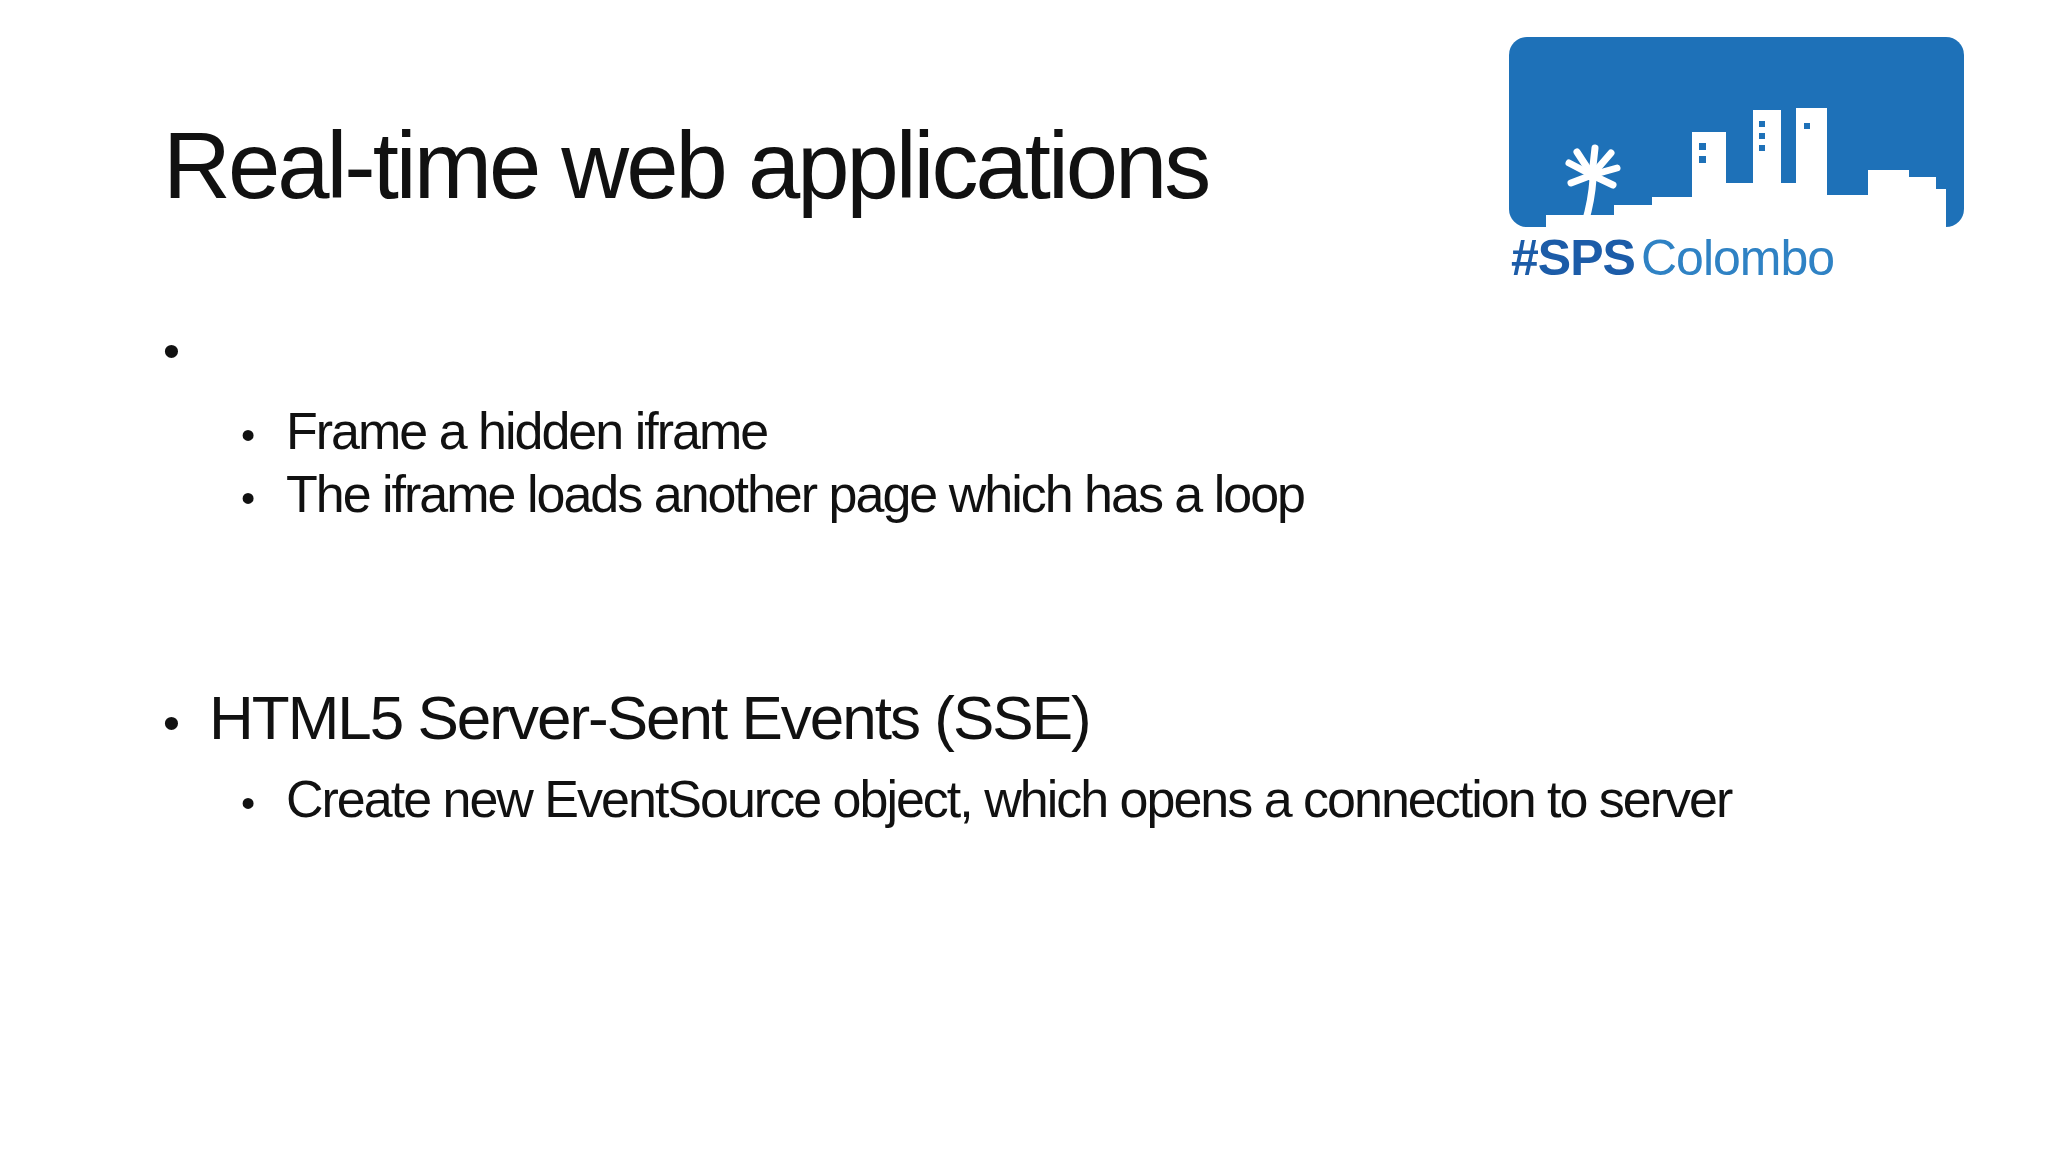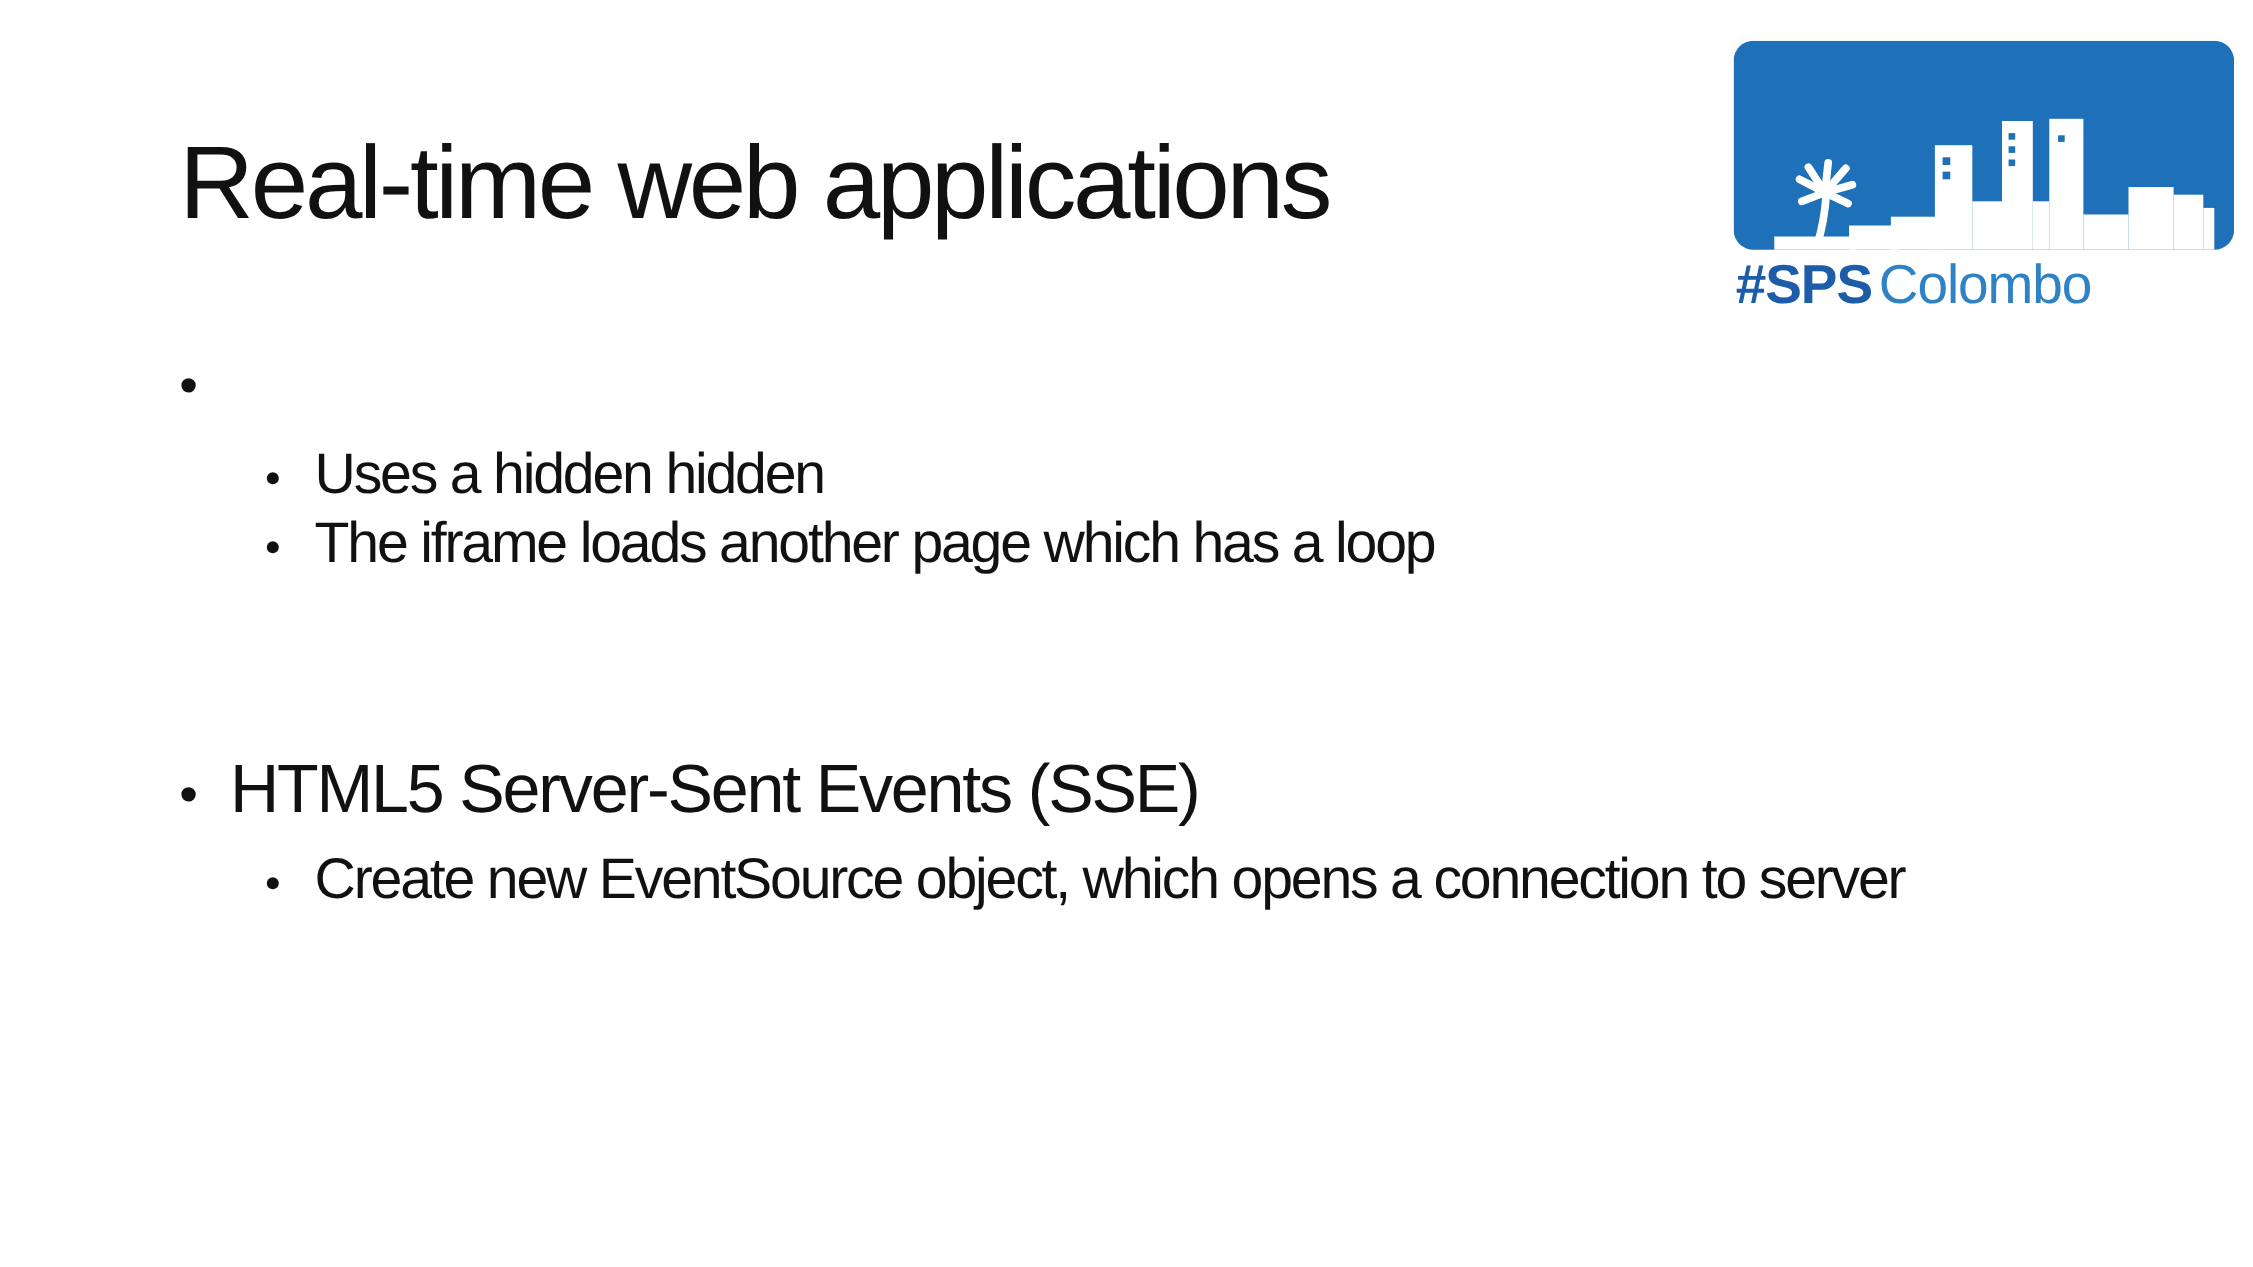--- a/index.html
+++ b/index.html
@@ -50,21 +50,21 @@
     letter-spacing: -2px;
   }
   .l2 .bullet { width: 45px; }
   .line-a { left: 163px; top: 322px; }
   .line-b { left: 241px; top: 401px; }
   .line-c { left: 241px; top: 464px; }
   .line-d { left: 163px; top: 682px; }
   .line-e { left: 241px; top: 769px; }
   .logo {
     position: absolute;
-    left: 1576px;
+    left: 1509px;
     top: 37px;
     width: 455px;
     height: 252px;
   }
   .logo svg {
     display: block;
     width: 455px;
     height: 252px;
   }
 </style>
@@ -73,21 +73,21 @@
 
 <div class="slide">
 
   <h1 class="slide-title">Real-time web applications</h1>
 
   <div class="line l1 line-a">
     <span class="bullet">•</span>
   </div>
   <div class="line l2 line-b">
     <span class="bullet">•</span>
-    <span>Uses a hidden hidden</span>
+    <span>Frame a hidden iframe</span>
   </div>
   <div class="line l2 line-c">
     <span class="bullet">•</span>
     <span>The iframe loads another page which has a loop</span>
   </div>
 
   <div class="line l1 line-d">
     <span class="bullet">•</span>
     <span>HTML5 Server-Sent Events (SSE)</span>
   </div>

